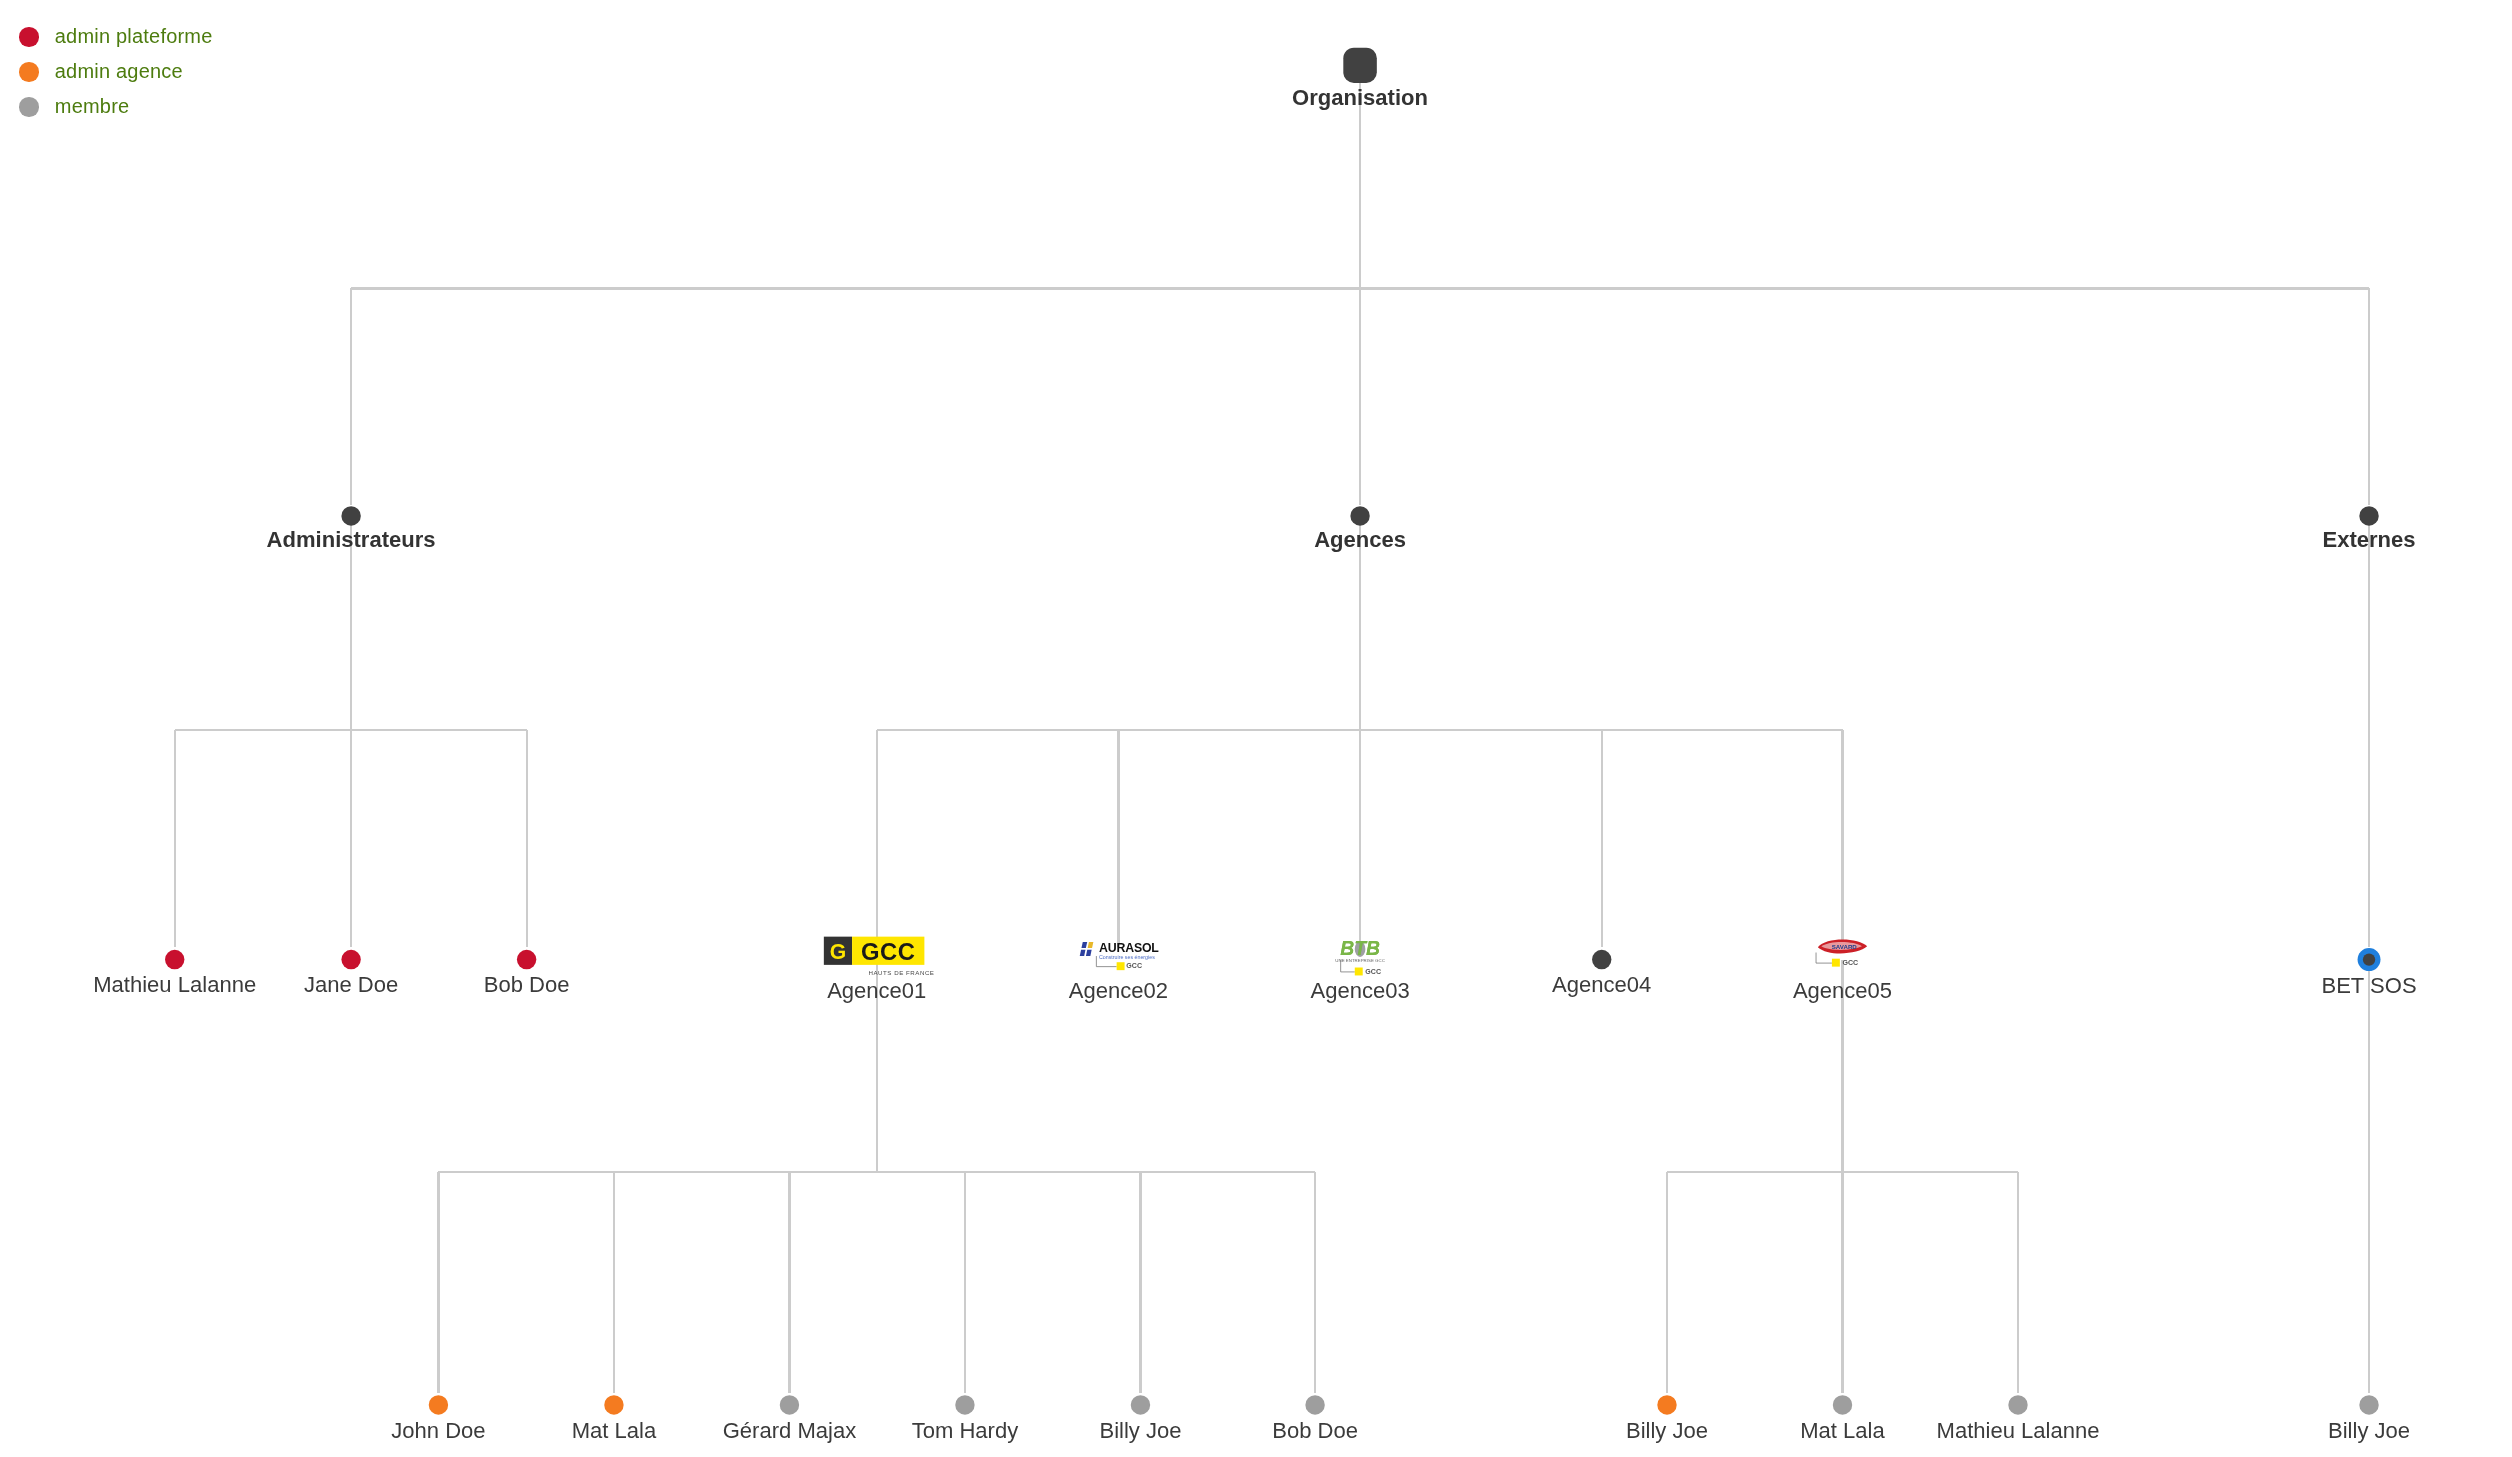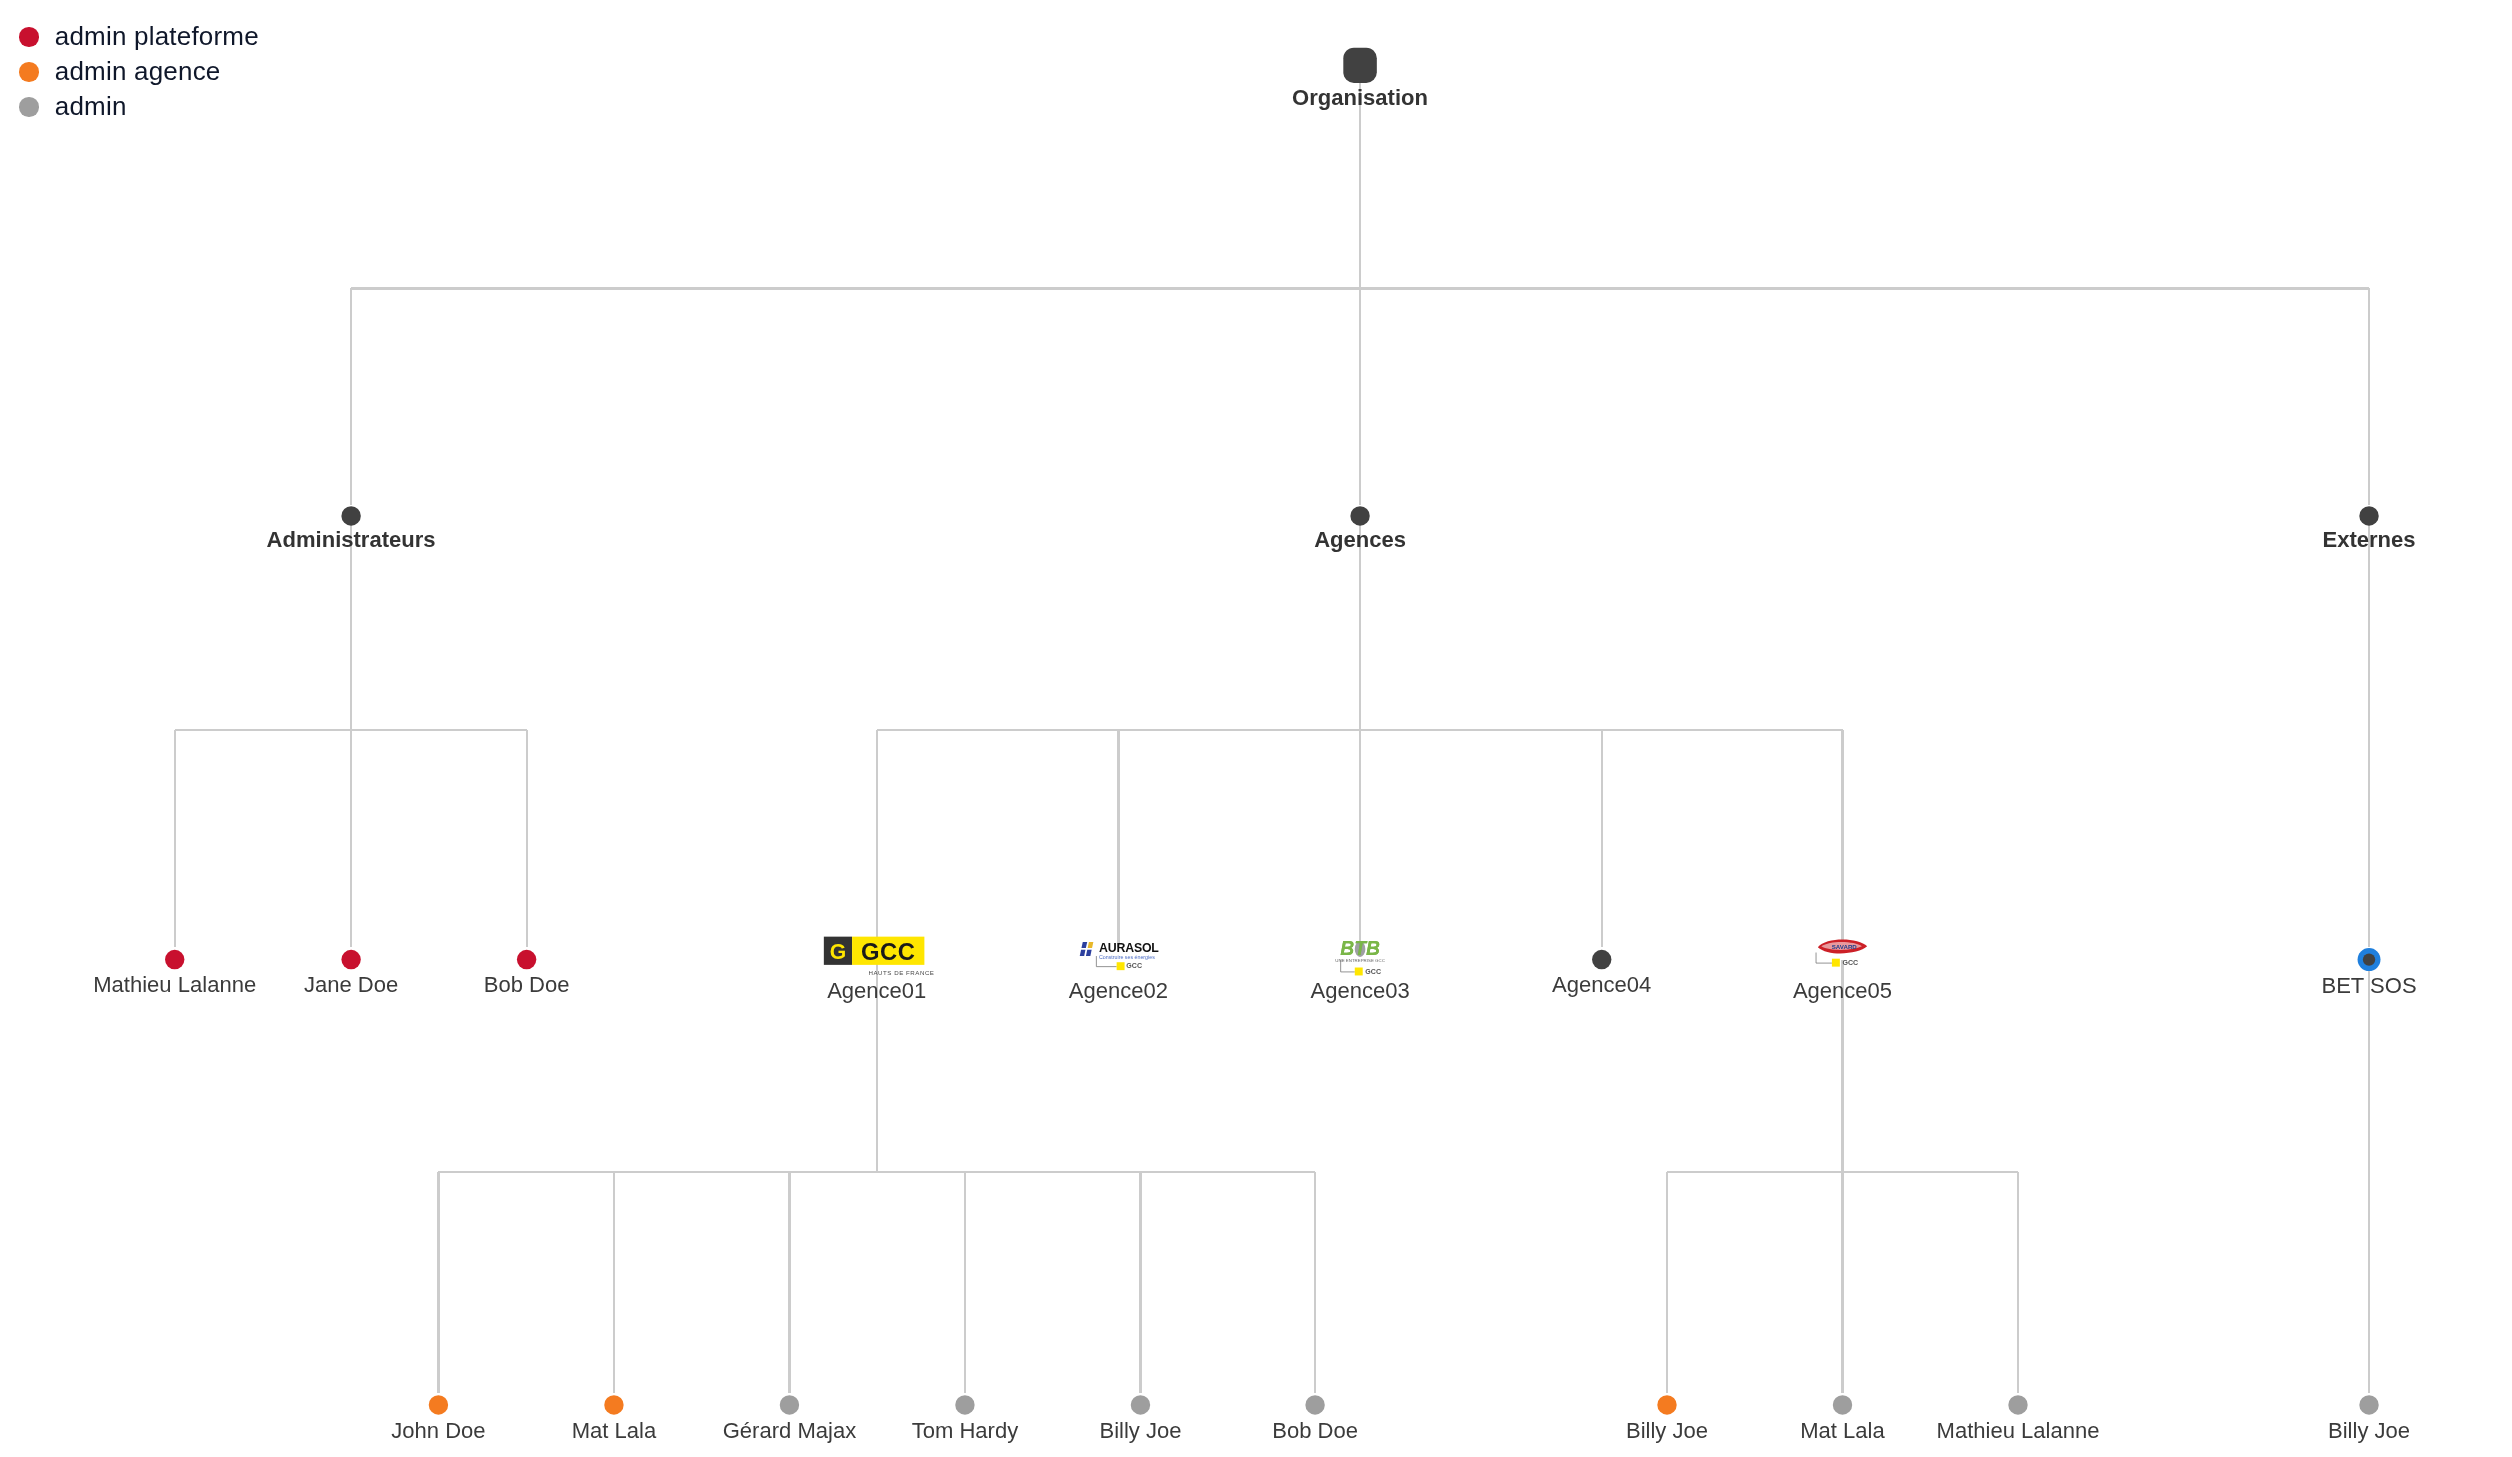--- a/index.html
+++ b/index.html
@@ -36,22 +36,22 @@
     height: 35px;
   }
   .legend-swatch {
     width: 19.4px;
     height: 19.4px;
     border-radius: 50%;
     flex: none;
   }
   .legend-label {
     margin-left: 16px;
-    font-size: 26px;
-    color: #0f172a;
+    font-size: 20px;
+    color: #4d7c0f;
     letter-spacing: 0.2px;
     white-space: nowrap;
   }
 
   
   .edge {
     stroke: #cccccc;
     stroke-width: 2.5;
     fill: none;
     shape-rendering: crispEdges;
@@ -90,21 +90,21 @@
   <div class="legend-row">
     <span class="legend-swatch" style="background:#c8102e"></span>
     <span class="legend-label">admin plateforme</span>
   </div>
   <div class="legend-row">
     <span class="legend-swatch" style="background:#f47b20"></span>
     <span class="legend-label">admin agence</span>
   </div>
   <div class="legend-row">
     <span class="legend-swatch" style="background:#9e9e9e"></span>
-    <span class="legend-label">admin</span>
+    <span class="legend-label">membre</span>
   </div>
 </div>
 
 <svg id="org-chart" viewBox="0 0 2848 1652">
   <g id="edges-layer">
       <path d="M 1542 82 L 1542 327" class="edge"></path>
       <path d="M 398 327 L 2686 327" class="edge"></path>
       <path d="M 398 327 L 398 573" class="edge"></path>
       <path d="M 1542 327 L 1542 573" class="edge"></path>
       <path d="M 2686 327 L 2686 573" class="edge"></path>

